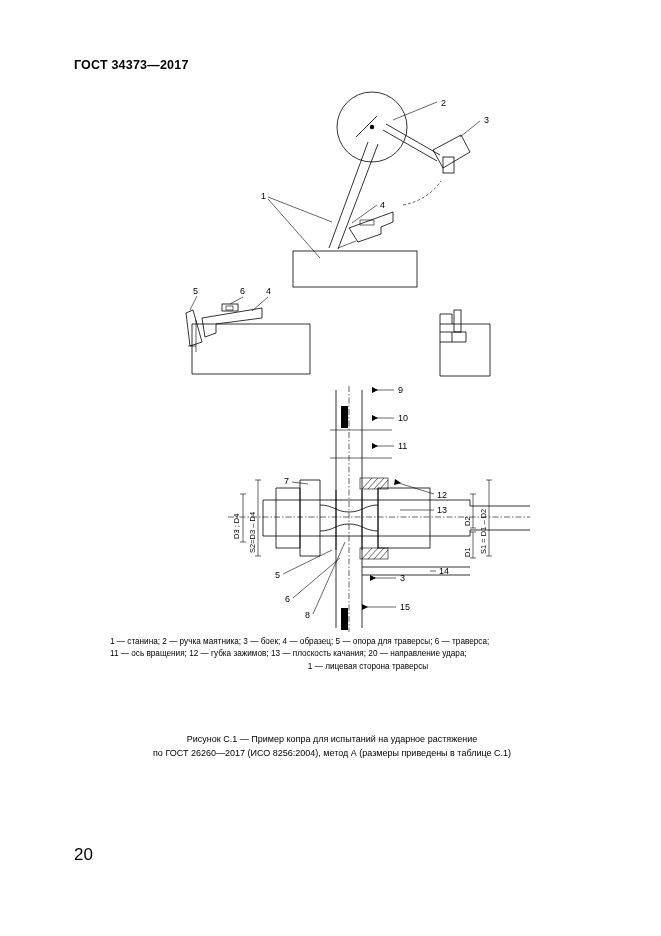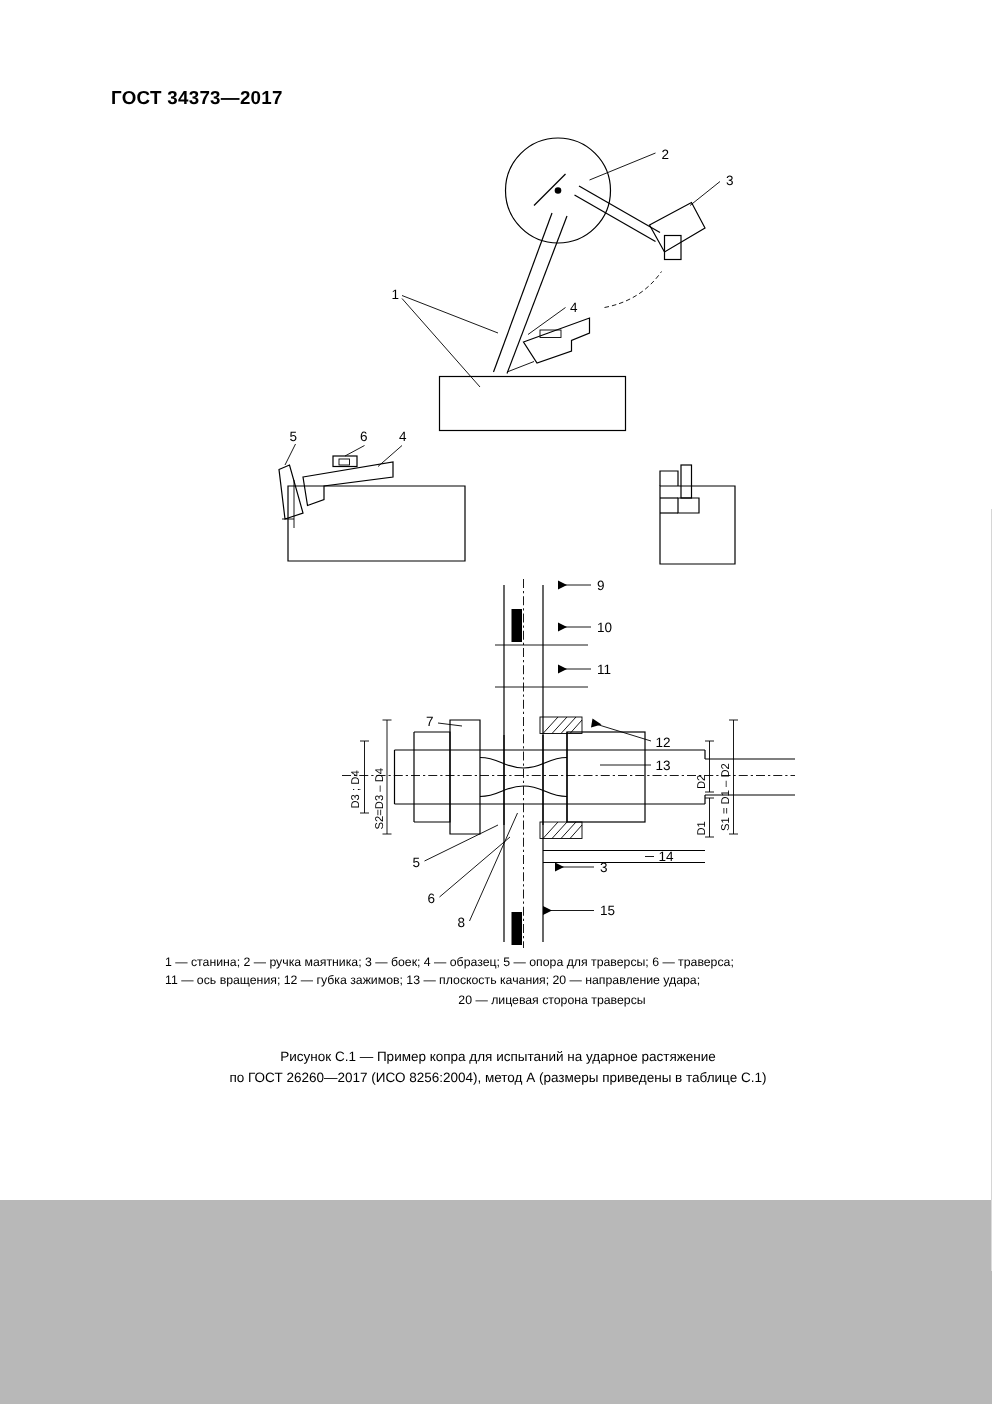--- a/index.html
+++ b/index.html
@@ -6,38 +6,38 @@
     margin: 0;
     padding: 0;
     background: #b8b8b8;
   }
   body {
     font-family: "Liberation Sans", sans-serif;
   }
   .page {
     position: relative;
     width: 661px;
-    height: 800px;
+    height: 936px;
     background: #ffffff;
     overflow: hidden;
   }
   .header {
     position: absolute;
     top: 58px;
     left: 74px;
     font-size: 12.5px;
     font-weight: bold;
     letter-spacing: 0.2px;
     color: #000;
   }
   .page-number {
     position: absolute;
-    left: 86px;
+    left: 74px;
     top: 845px;
-    font-size: 14px;
+    font-size: 17px;
     color: #000;
   }
   .figure-area {
     position: absolute;
     left: 0;
     top: 80px;
     width: 661px;
     height: 560px;
   }
   .legend {
@@ -51,21 +51,21 @@
     text-align: left;
     margin-left: 36px;
   }
   .legend .legend-last {
     text-align: center;
     display: block;
   }
   .caption {
     position: absolute;
     left: 74px;
-    top: 698px;
+    top: 733px;
     width: 516px;
     font-size: 9px;
     line-height: 1.55;
     color: #000;
     text-align: center;
   }
   svg { display: block; }
   text {
     font-family: "Liberation Sans", sans-serif;
     fill: #000;
@@ -276,21 +276,21 @@
 
         <text class="lbl" x="439" y="494">14</text>
         <line x1="430" y1="491" x2="436" y2="491" class="ln thinner"></line>
       </g>
     </svg>
   </div>
 
   <div class="legend">
     <div>1 — станина; 2 — ручка маятника; 3 — боек; 4 — образец; 5 — опора для траверсы; 6 — траверса;</div>
     <div>11 — ось вращения; 12 — губка зажимов; 13 — плоскость качания; 20 — направление удара;</div>
-    <div class="legend-last">20 — лицевая сторона траверсы</div>
+    <div class="legend-last">1 — лицевая сторона траверсы</div>
   </div>
 
   <div class="caption">
     <div>Рисунок С.1 — Пример копра для испытаний на ударное растяжение</div>
     <div>по ГОСТ 26260—2017 (ИСО 8256:2004), метод А (размеры приведены в таблице С.1)</div>
   </div>
 
   <div class="page-number">20</div>
 </div>
 

